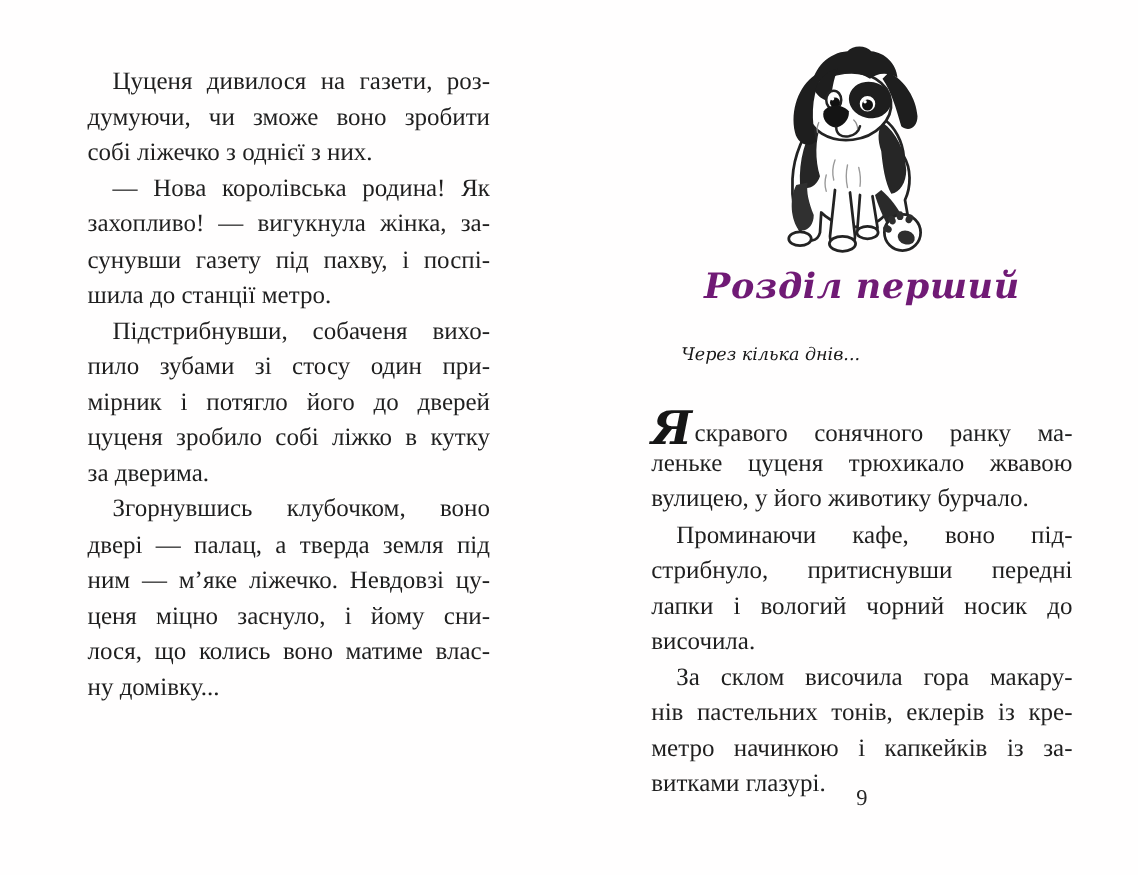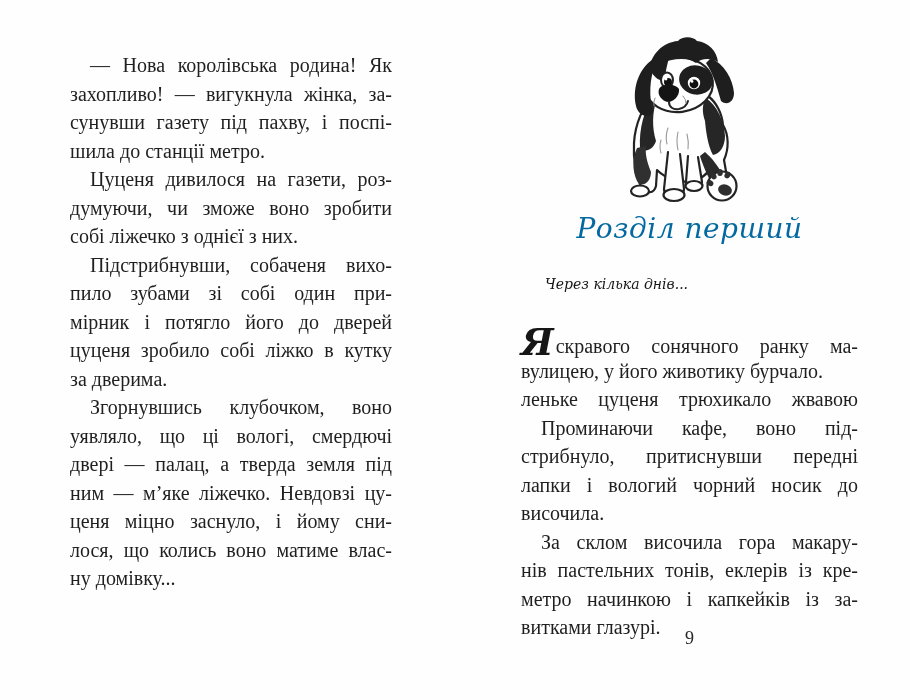--- a/index.html
+++ b/index.html
@@ -37,23 +37,23 @@
     padding-right:2px;
     color:#161616;
   }
 
   .illustration { position:absolute; left:100px; top:36px; width:132px; height:172px; }
 
   .chapter-title {
     position:absolute; top:212px; left:0; width:100%;
     margin:0; text-align:center;
     font-family:"DejaVu Serif", serif;
-    font-style:italic; font-weight:400;
+    font-style:italic; font-weight:700;
     font-size:28px; letter-spacing:0.5px;
-    color:#0369a1;
+    color:#701a75;
   }
 
   .intro {
     position:absolute; top:276px; left:0; width:100%;
     font-family:"DejaVu Serif", serif;
     font-style:italic; font-weight:400;
     font-size:14px; text-indent:24px;
     color:#161616;
   }
 
@@ -63,40 +63,39 @@
   }
 </style>
 </head>
 <body>
 
 <div class="spread">
 
   <section class="page left">
     <div class="body-text" id="left-body">
         <div class="para">
+          <div class="line first">Цуценя дивилося на газети, роз-</div>
+          <div class="line">думуючи, чи зможе воно зробити</div>
+          <div class="line last">собі ліжечко з однієї з них.</div>
+        </div>
+        <div class="para">
           <div class="line first">— Нова королівська родина! Як</div>
           <div class="line">захопливо! — вигукнула жінка, за-</div>
           <div class="line">сунувши газету під пахву, і поспі-</div>
           <div class="line last">шила до станції метро.</div>
         </div>
         <div class="para">
-          <div class="line first">Цуценя дивилося на газети, роз-</div>
-          <div class="line">думуючи, чи зможе воно зробити</div>
-          <div class="line last">собі ліжечко з однієї з них.</div>
-        </div>
-        <div class="para">
           <div class="line first">Підстрибнувши, собаченя вихо-</div>
-          <div class="line">пило зубами зі собі один при-</div>
+          <div class="line">пило зубами зі стосу один при-</div>
           <div class="line">мірник і потягло його до дверей</div>
           <div class="line">цуценя зробило собі ліжко в кутку</div>
           <div class="line last">за дверима.</div>
         </div>
         <div class="para">
           <div class="line first">Згорнувшись клубочком, воно</div>
-          <div class="line">уявляло, що ці вологі, смердючі</div>
           <div class="line">двері — палац, а тверда земля під</div>
           <div class="line">ним — м’яке ліжечко. Невдовзі цу-</div>
           <div class="line">ценя міцно заснуло, і йому сни-</div>
           <div class="line">лося, що колись воно матиме влас-</div>
           <div class="line last">ну домівку...</div>
         </div>
       </div>
   </section>
 
   <section class="page right">
@@ -150,22 +149,22 @@
       </svg>
     </div>
 
     <h1 class="chapter-title">Розділ перший</h1>
 
     <div class="intro">Через кілька днів...</div>
 
     <div class="body-text" id="right-body">
         <div class="para">
           <div class="line first nodent"><span class="dropcap">Я</span>скравого сонячного ранку ма-</div>
+          <div class="line">леньке цуценя трюхикало жвавою</div>
           <div class="line last">вулицею, у його животику бурчало.</div>
-          <div class="line">леньке цуценя трюхикало жвавою</div>
         </div>
         <div class="para">
           <div class="line first">Проминаючи кафе, воно під-</div>
           <div class="line">стрибнуло, притиснувши передні</div>
           <div class="line">лапки і вологий чорний носик до</div>
           <div class="line last">височила.</div>
         </div>
         <div class="para">
           <div class="line first">За склом височила гора макару-</div>
           <div class="line">нів пастельних тонів, еклерів із кре-</div>

